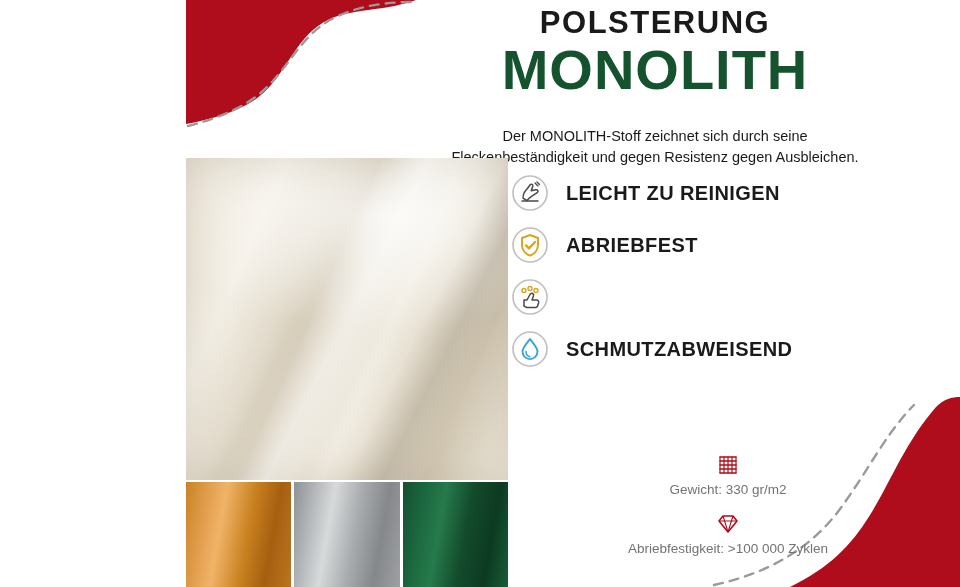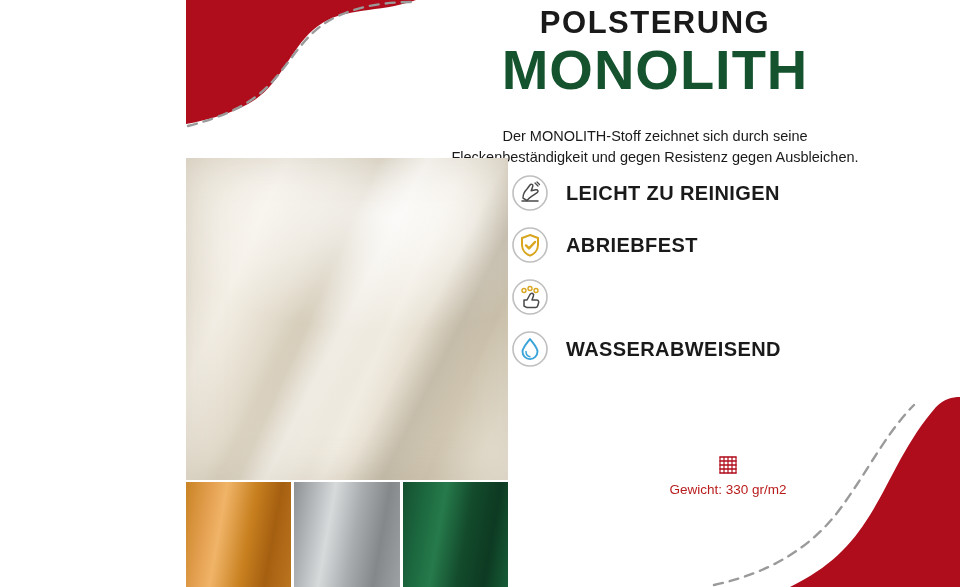--- a/index.html
+++ b/index.html
@@ -174,21 +174,21 @@
   }
   .spec-icon {
     height: 26px;
     display: flex;
     align-items: center;
     justify-content: center;
     margin-bottom: 4px;
   }
   .spec-text {
     font-size: 13.5px;
-    color: #b91c1c;
+    color: #737373;
   }
 </style>
 </head>
 <body>
 
 <div class="poster">
 
   <div class="red-corner-tl">
     <svg width="230" height="132" viewBox="0 0 230 132" xmlns="http://www.w3.org/2000/svg">
       <path d="M0,0 L230,0 C190,14 160,6 132,26 C104,46 96,86 62,104 C44,114 22,120 0,124 Z" fill="#b00d1c"></path>
@@ -258,35 +258,44 @@
     </div>
 
     <div class="feature">
       <div class="feature-icon">
         <svg width="44" height="44" viewBox="0 0 44 44" xmlns="http://www.w3.org/2000/svg">
           <circle cx="22" cy="22" r="17" fill="none" stroke="#bfbfbf" stroke-width="1.6"></circle>
           <path d="M22 12 c4.5 6 7.5 9 7.5 12.6 A7.5 7.5 0 0 1 14.5 24.6 C14.5 21 17.5 18 22 12 z" fill="none" stroke="#3aa3d8" stroke-width="1.9" stroke-linejoin="round"></path>
           <path d="M18 24.5 c0 3 1.8 4.8 4 5.2" fill="none" stroke="#3aa3d8" stroke-width="1.5" stroke-linecap="round"></path>
         </svg>
       </div>
-      <div class="feature-label">WASSERABWEISEND</div>
+      <div class="feature-label">SCHMUTZABWEISEND</div>
     </div>
 
   </div>
 
   <div class="specs">
 
     <div class="spec">
       <div class="spec-icon">
         <svg width="26" height="26" viewBox="0 0 26 26" xmlns="http://www.w3.org/2000/svg">
           <g stroke="#b00d1c" stroke-width="1.5" stroke-linecap="round">
             <path d="M5 5 h16 M5 9 h16 M5 13 h16 M5 17 h16 M5 21 h16"></path>
             <path d="M5 5 v16 M9 5 v16 M13 5 v16 M17 5 v16 M21 5 v16" stroke-width="1.2"></path>
           </g>
         </svg>
       </div>
       <div class="spec-text">Gewicht: 330 gr/m2</div>
     </div>
 
+    <div class="spec">
+      <div class="spec-icon">
+        <svg width="26" height="26" viewBox="0 0 26 26" xmlns="http://www.w3.org/2000/svg">
+          <path d="M4 10 l4-5 h10 l4 5 -9 11 z" fill="none" stroke="#b00d1c" stroke-width="1.6" stroke-linejoin="round"></path>
+          <path d="M4 10 h18 M8 5 l5 16 M18 5 l-5 16" fill="none" stroke="#b00d1c" stroke-width="1.1"></path>
+        </svg>
+      </div>
+      <div class="spec-text">Abriebfestigkeit: &gt;100 000 Zyklen</div>
+    </div>
 
   </div>
 
 </div>
 
 </body></html>

